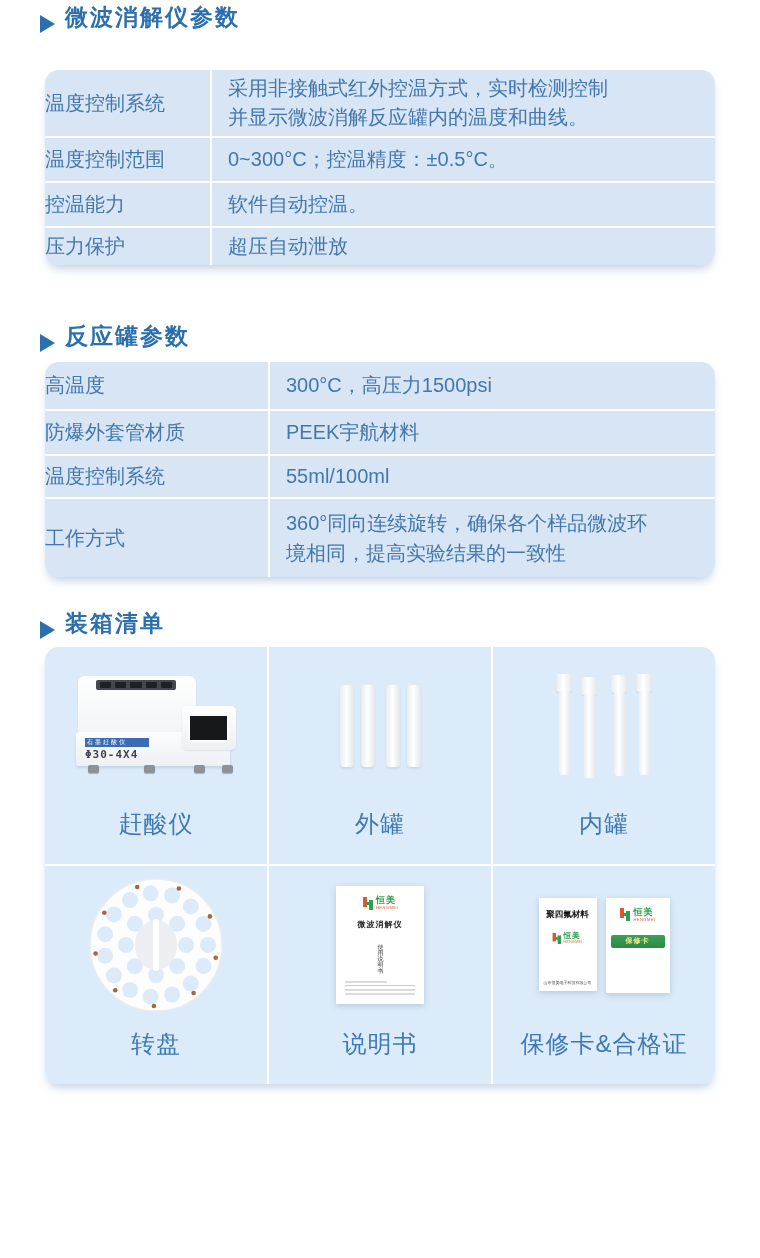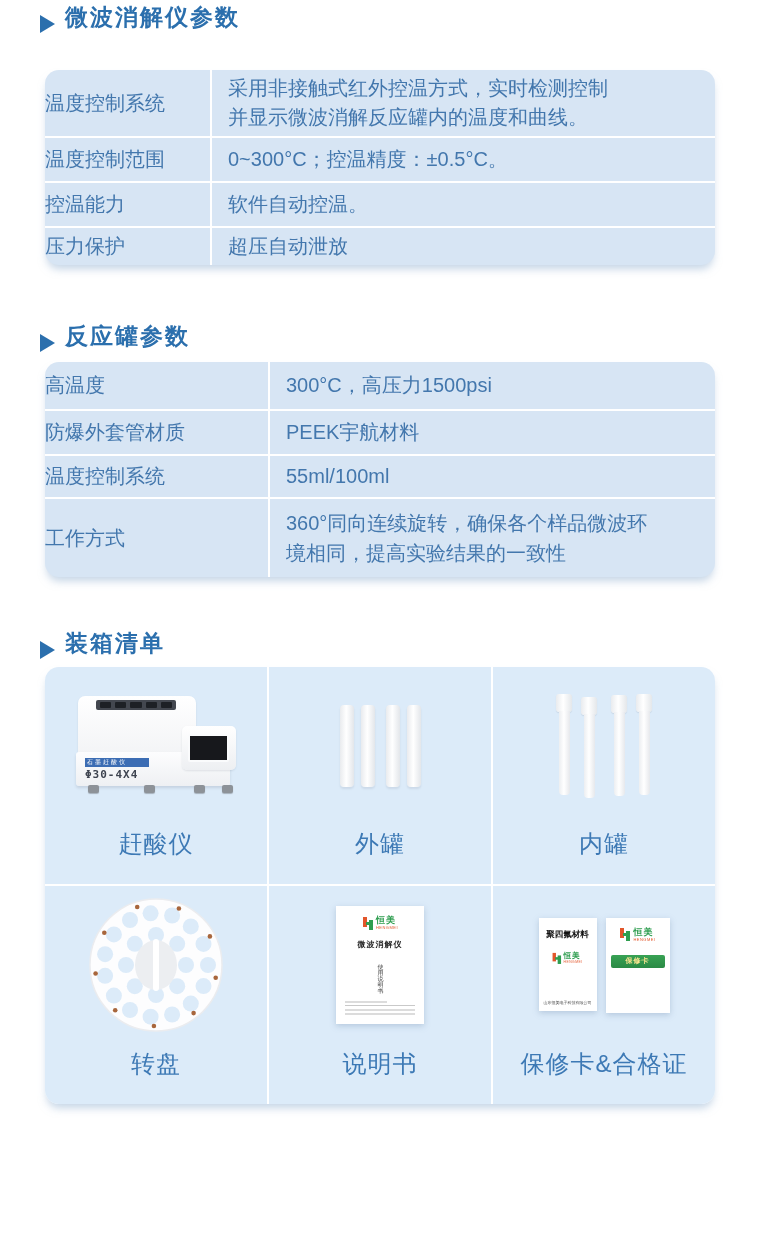--- a/index.html
+++ b/index.html
@@ -24,21 +24,21 @@
             color:#4377ad; font-size:20px; line-height:29px; }
   .card1 { margin-top:37px; }
   .card1 .tlabel { width:165px; }
   .card1 .r0 { height:66px; } .card1 .r1 { height:45px; }
   .card1 .r2 { height:45px; } .card1 .r3 { height:39px; }
   .card2 { margin-top:10px; }
   .card2 .tlabel { width:223px; }
   .card2 .r0 { height:47px; } .card2 .r1 { height:42px; } .card2 .r2 { height:45px; }
   .card2 .r3 { height:43px; } .card2 .r4 { height:80px; }
   .card2 .r4 .tvalue { line-height:30px; }
-  .h1 { padding-top:33px; } .h2 { margin-top:57px; } .h3 { margin-top:52px; }
+  .h1 { padding-top:33px; } .h2 { margin-top:57px; } .h3 { margin-top:32px; }
 
   
   .grid { width:670px; margin-left:45px; margin-top:8px; height:437px;
           display:grid; grid-template-columns:1fr 1fr 1fr; grid-template-rows:217px 218px;
           gap:2px; background:#fff; border-radius:14px; overflow:hidden;
           box-shadow:0 6px 8px -2px rgba(150,178,210,.55); }
   .cell { background:#dcebf9; position:relative; }
   .cell-label { position:absolute; left:0; right:0; bottom:24px; text-align:center;
                 color:#3d79b5; font-size:24px; letter-spacing:1px; }
   .cell-art { position:absolute; left:0; right:0; top:0; bottom:60px;

